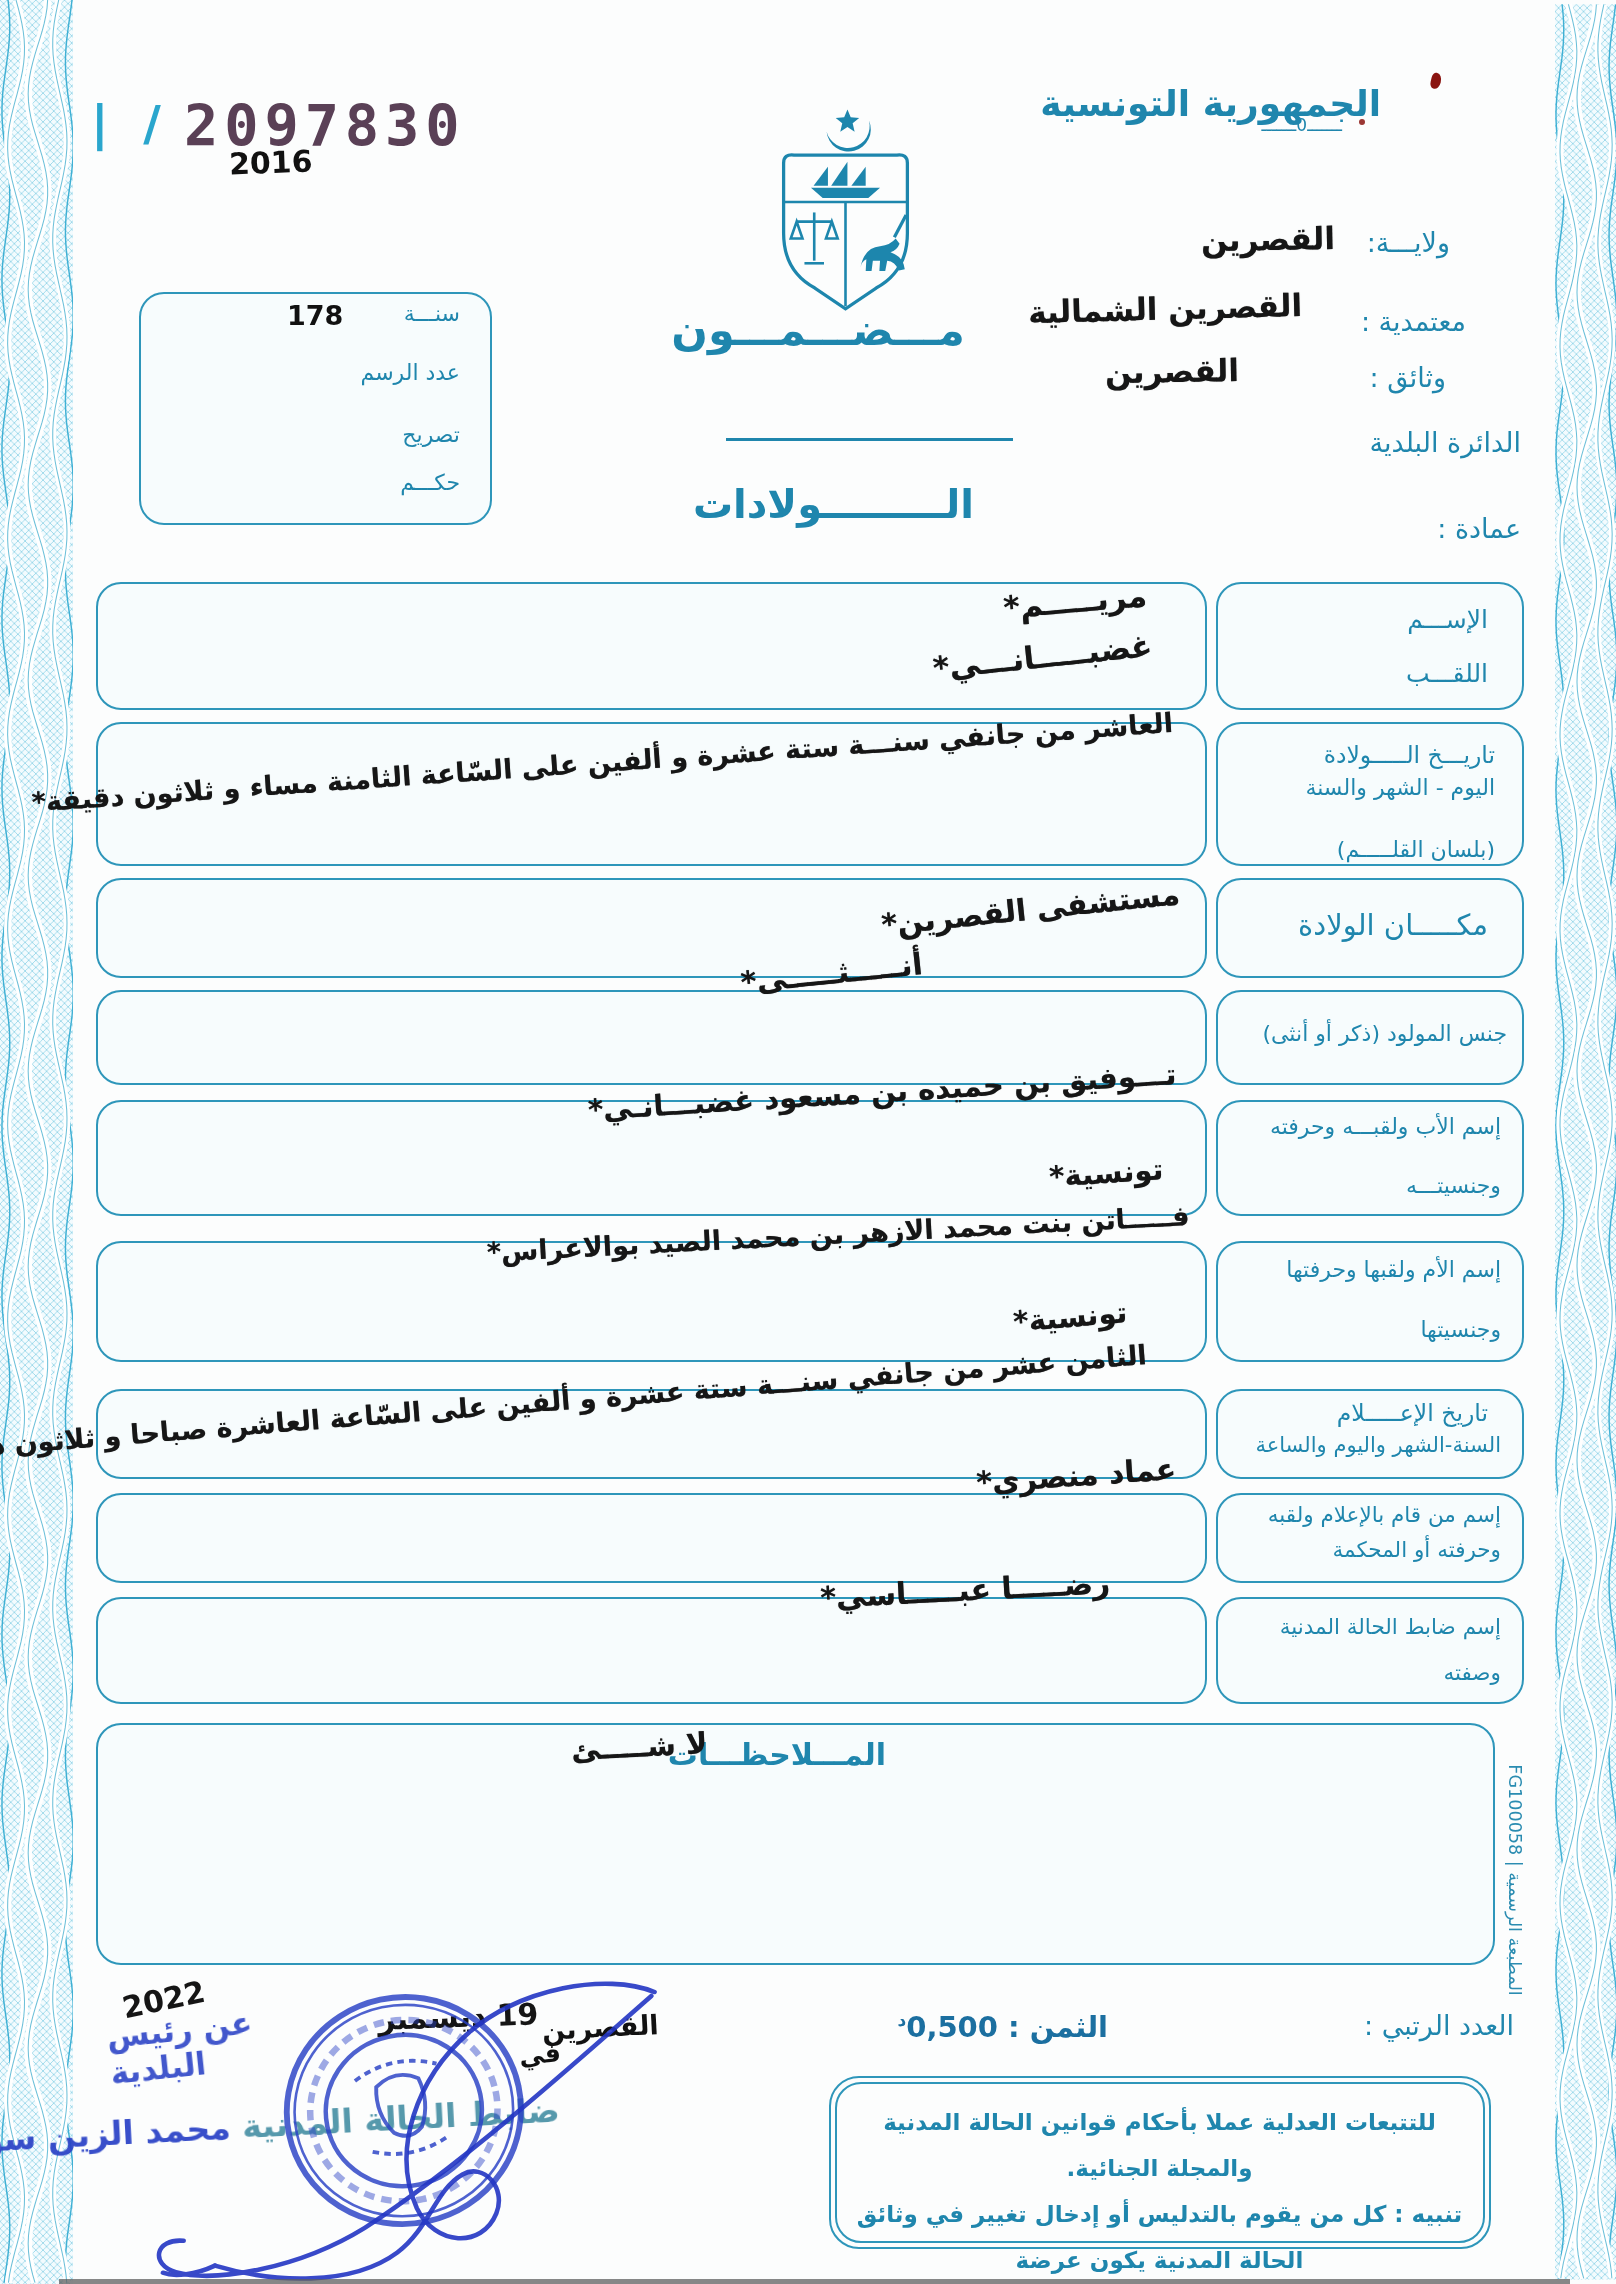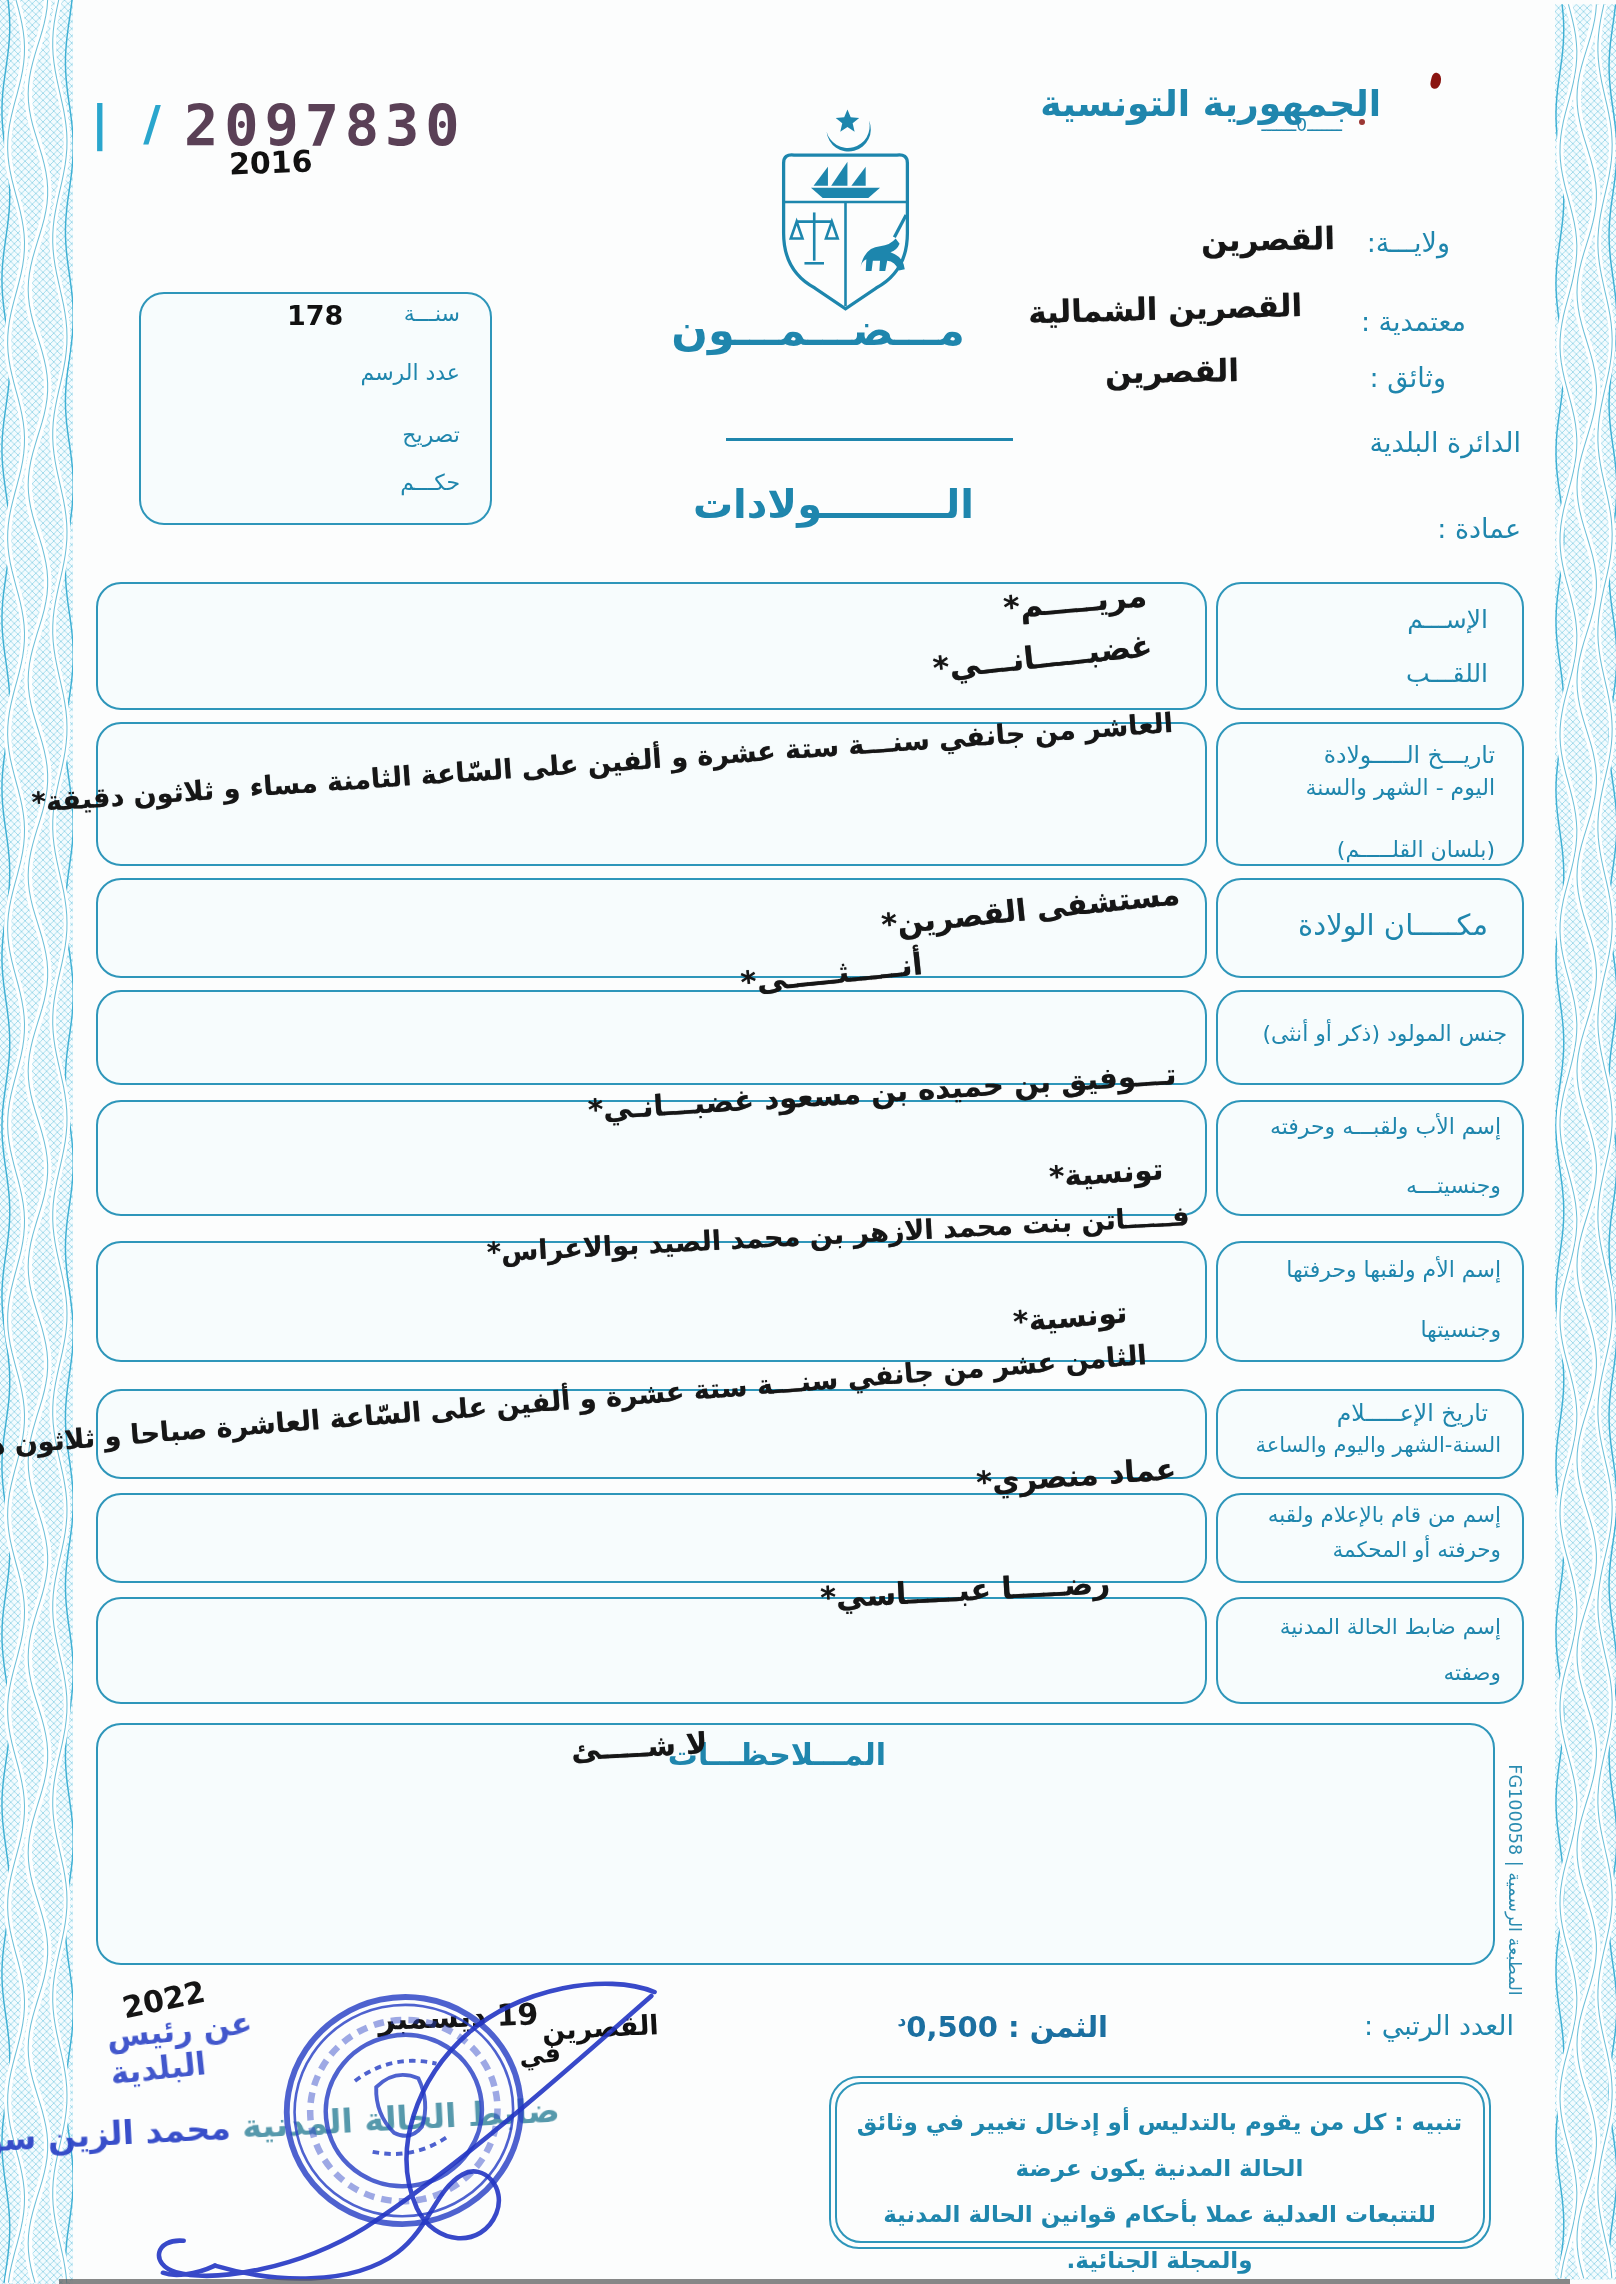--- a/index.html
+++ b/index.html
@@ -201,22 +201,22 @@
   </div>
   <div class="abs" style="left:542px;top:2012px;font-size:27px;font-weight:700;color:#111;transform:rotate(-3deg);">القصرين</div>
   <div class="abs" style="left:519px;top:2040px;font-size:25px;font-weight:700;color:#111;transform:rotate(-6deg);">في</div>
   <div class="abs" style="left:378px;top:1999px;font-size:30px;font-weight:700;color:#151515;transform:rotate(-2deg);direction:rtl;">19 ديسمبر</div>
   <div class="abs" style="left:122px;top:1982px;font-size:30px;font-weight:700;color:#151515;transform:rotate(-12deg);">2022</div>
 
   <div class="dblbox" style="left:829px;top:2076px;width:662px;height:173px;box-sizing:border-box;">
     <div class="inner"></div>
   </div>
   <div class="abs rtl teal footer-note" style="left:847px;top:2099px;width:625px;font-size:23px;font-weight:600;text-align:center;">
+    <div>للتتبعات العدلية عملا بأحكام قوانين الحالة المدنية والمجلة الجنائية.</div>
     <div>تنبيه : كل من يقوم بالتدليس أو إدخال تغيير في وثائق الحالة المدنية يكون عرضة</div>
-    <div>للتتبعات العدلية عملا بأحكام قوانين الحالة المدنية والمجلة الجنائية.</div>
   </div>
 
   <div class="abs rtl stampblue" style="left:108px;top:2008px;width:215px;font-size:31px;font-weight:700;transform:rotate(-6deg);text-align:left;opacity:.88;filter:blur(0.3px);">عن رئيس البلدية</div>
   <div class="abs rtl" style="left:78px;top:2103px;width:482px;font-size:33px;font-weight:700;transform:rotate(-3deg);white-space:nowrap;filter:blur(0.2px);">
     <span class="stampteal" style="opacity:.8;">ضابط الحالة المدنية</span>
     <span class="stampblue" style="opacity:.92;">محمد الزين سويلمي</span>
   </div>
 
   <svg class="abs" width="1616" height="2284" viewBox="0 0 2481 3506" style="left:0;top:0;pointer-events:none;">
     <g stroke="#2941c6" fill="none" opacity="0.82" transform="rotate(-12 620 3240)">

